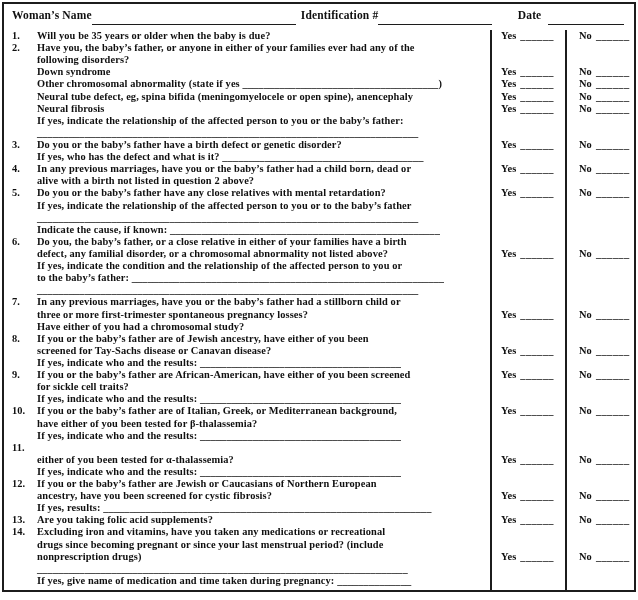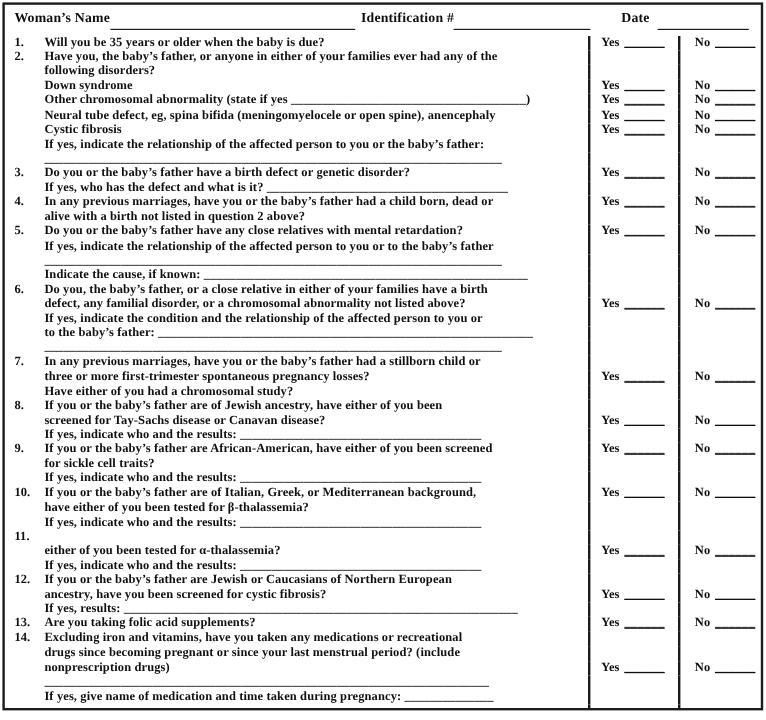--- a/index.html
+++ b/index.html
@@ -35,21 +35,21 @@
   }
   .num{width:25px;flex:none;}
   .qtext{white-space:nowrap;}
   .acell{
     box-sizing:border-box;border-left:2px solid #1c1c1c;
     overflow:hidden;white-space:nowrap;
   }
   .ycell{width:75px;flex:none;padding-left:9px;}
   .ncell{flex:1;padding-left:12px;}
   .albl{margin-right:4px;margin-top:28px;}
-  .ablank{letter-spacing:.4px;text-decoration:underline;}
+  .ablank{letter-spacing:.4px;}
 </style>
 </head>
 <body>
 
 <div class="form">
   <div class="header">
     <span>Woman’s Name</span>
     <span class="hline w1"></span>
     <span class="idlabel">Identification #</span>
     <span class="hline w2"></span>
@@ -101,21 +101,21 @@
         <div class="qcell">
           <span class="num"></span>
           <span class="qtext">Neural tube defect, eg, spina bifida (meningomyelocele or open spine), anencephaly</span>
         </div>
         <div class="acell ycell"><span class="albl">Yes</span><span class="ablank">______</span></div>
         <div class="acell ncell"><span class="albl">No</span><span class="ablank">______</span></div>
       </div>
       <div class="row">
         <div class="qcell">
           <span class="num"></span>
-          <span class="qtext">Cystic fibrosis</span>
+          <span class="qtext">Neural fibrosis</span>
         </div>
         <div class="acell ycell"><span class="albl">Yes</span><span class="ablank">______</span></div>
         <div class="acell ncell"><span class="albl">No</span><span class="ablank">______</span></div>
       </div>
       <div class="row">
         <div class="qcell">
           <span class="num"></span>
           <span class="qtext">If yes, indicate the relationship of the affected person to you or the baby’s father:</span>
         </div>
         <div class="acell ycell"></div>

